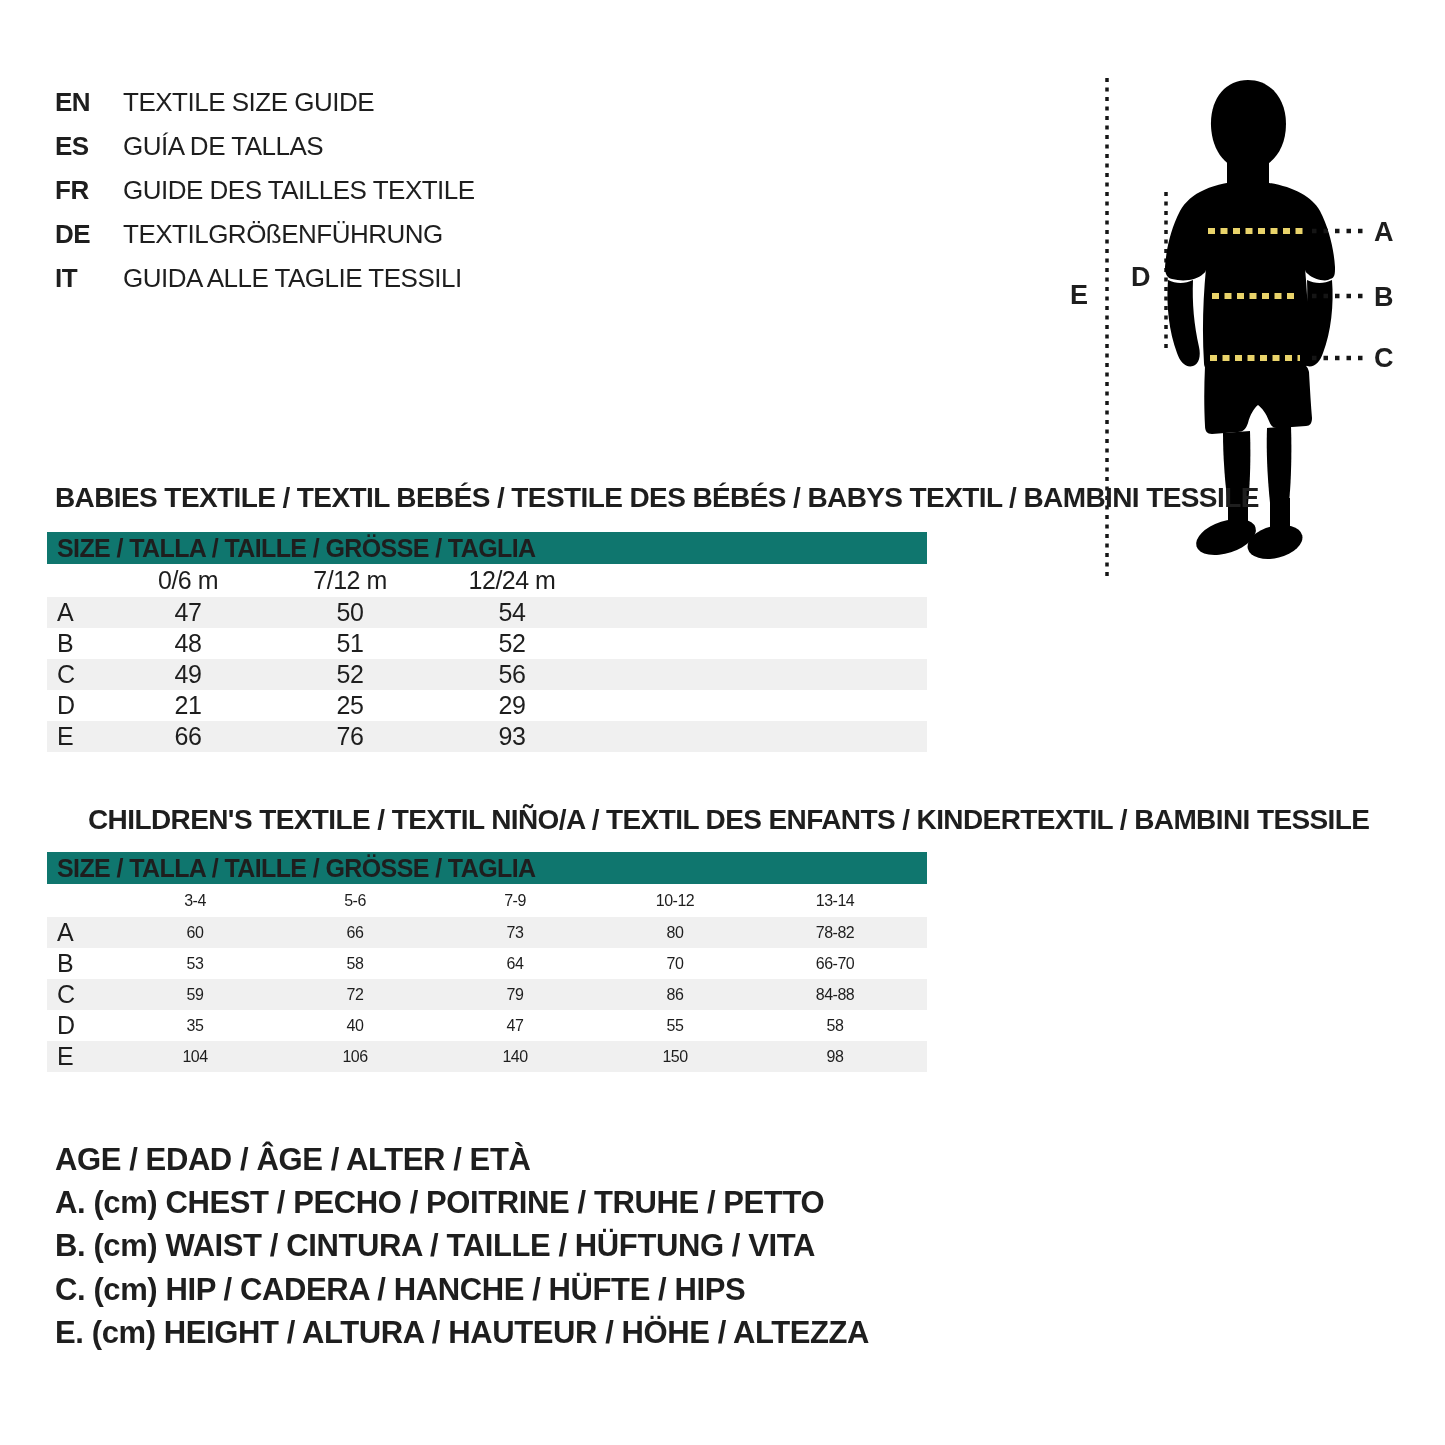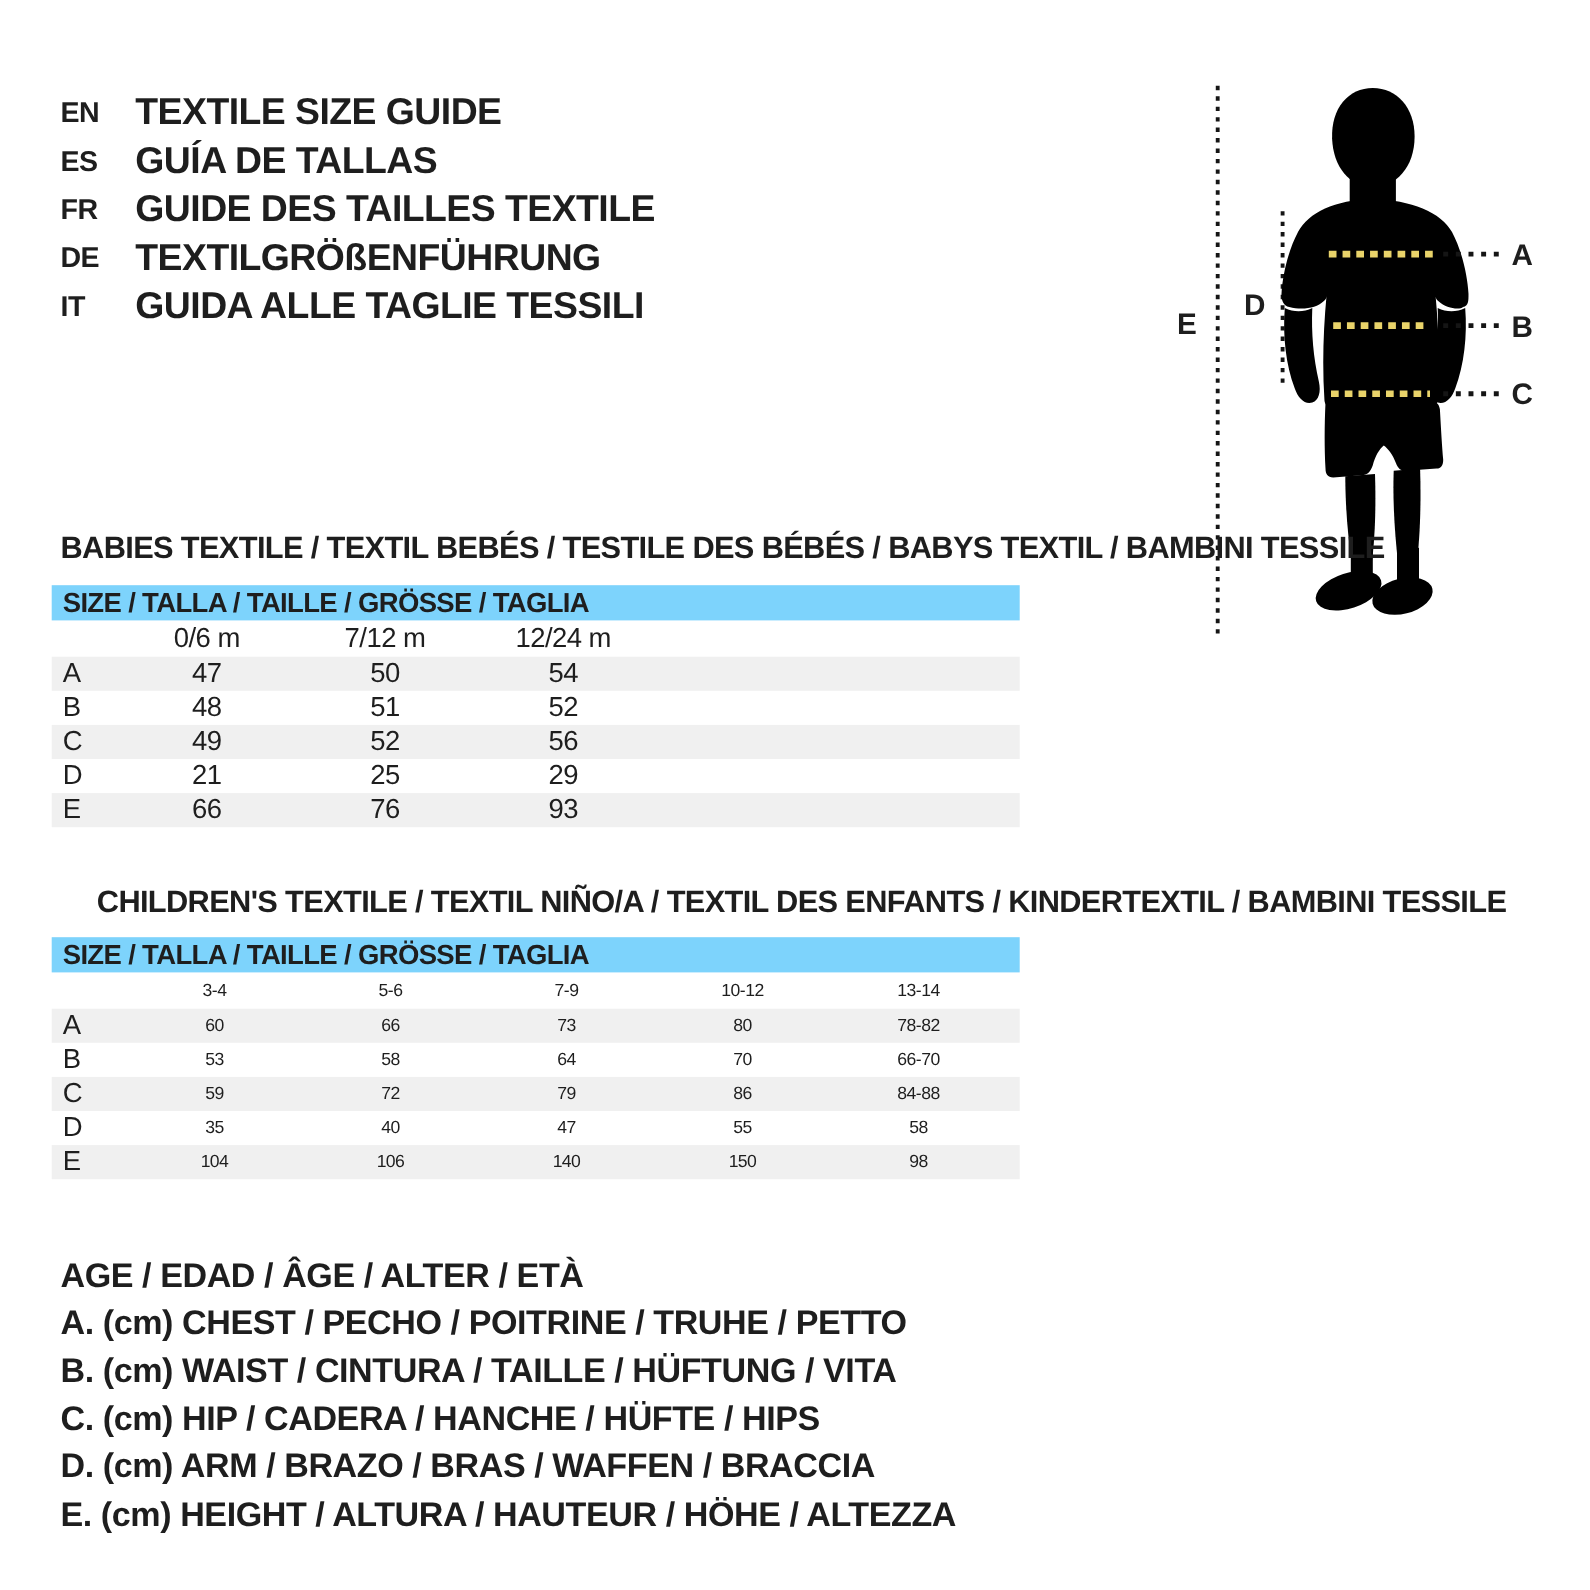--- a/index.html
+++ b/index.html
@@ -7,28 +7,28 @@
     width:1445px;height:1445px;background:#ffffff;position:relative;
     font-family:"Liberation Sans","DejaVu Sans",sans-serif;color:#1e1e1e;
     overflow:hidden;
   }
   .abs{position:absolute;}
 
   
   .lang-block{left:55px;top:80px;}
   .lang-row{display:flex;height:44px;align-items:center;}
   .lang-code{width:68px;font-size:26px;font-weight:700;letter-spacing:-0.5px;}
-  .lang-title{font-size:34px;font-weight:700;letter-spacing:-0.5px;white-space:nowrap;}
+  .lang-title{font-size:26px;font-weight:400;letter-spacing:-0.5px;white-space:nowrap;}
 
   
   .sec-title{font-size:28px;font-weight:700;letter-spacing:-0.6px;white-space:nowrap;}
 
   
   .size-bar{
-    width:880px;height:32px;background:#7dd3fc;
+    width:880px;height:32px;background:#0f766e;
     display:flex;align-items:center;padding-left:10px;box-sizing:border-box;
     font-size:25px;font-weight:700;letter-spacing:-0.6px;
   }
 
   
   .table{width:880px;}
   .t-row{display:flex;align-items:center;height:31px;}
   .t-row.head{height:33px;}
   .t-row.stripe{background:#f0f0f0;}
   .cl{width:50px;padding-left:10px;font-size:25px;letter-spacing:-0.5px;}
@@ -248,15 +248,14 @@
     <div class="c5">150</div>
     <div class="c5">98</div>
   </div>
 </div>
 
 <div class="abs" style="left:55px;top:1138px;">
   <div class="legend-line">AGE / EDAD / ÂGE / ALTER / ETÀ</div>
   <div class="legend-line">A. (cm) CHEST / PECHO / POITRINE / TRUHE / PETTO</div>
   <div class="legend-line">B. (cm) WAIST / CINTURA / TAILLE / HÜFTUNG / VITA</div>
   <div class="legend-line">C. (cm) HIP / CADERA / HANCHE / HÜFTE / HIPS</div>
-  <div class="legend-line">D. (cm) ARM / BRAZO / BRAS / WAFFEN / BRACCIA</div>
   <div class="legend-line">E. (cm) HEIGHT / ALTURA / HAUTEUR / HÖHE / ALTEZZA</div>
 </div>
 
 </body></html>

